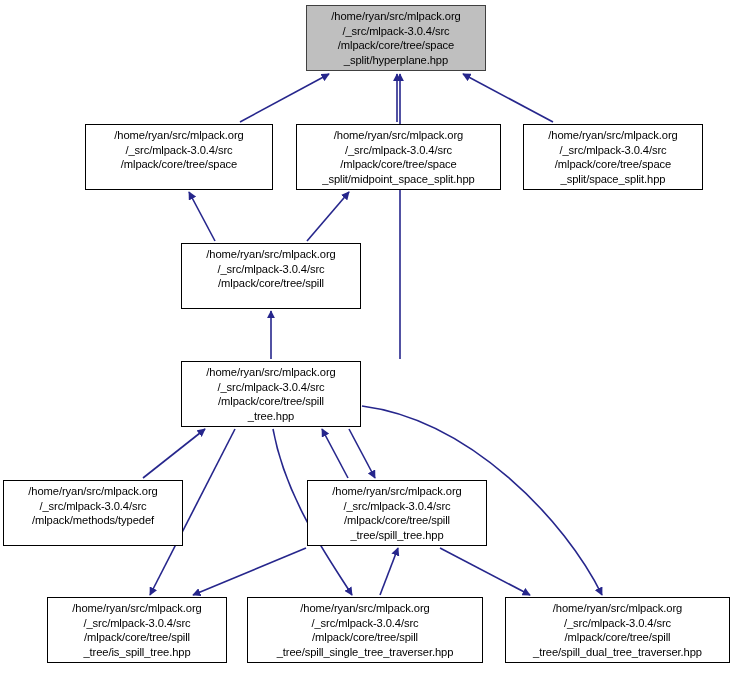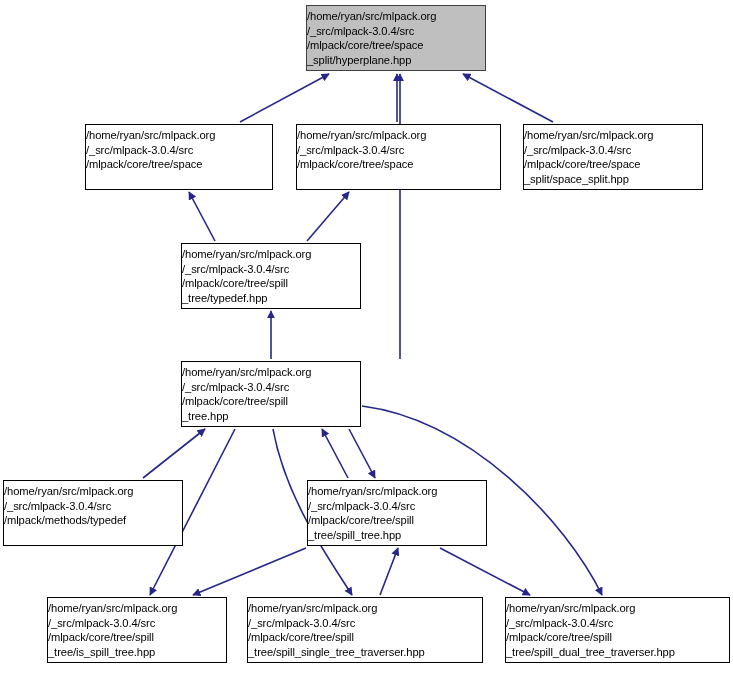--- a/index.html
+++ b/index.html
@@ -27,20 +27,21 @@
     pointer-events: none;
   }
   .node {
     position: absolute;
     box-sizing: border-box;
     border: 1px solid #000000;
     background: #ffffff;
     color: #000000;
     font-size: 11.2px;
     line-height: 14.6px;
+    text-align: center;
     padding-top: 3px;
     white-space: pre;
     letter-spacing: -0.1px;
     z-index: 2;
   }
   .node.highlight {
     background: #bfbfbf;
     border: 1px solid #404040;
   }
   .node .line {
@@ -90,23 +91,23 @@
 
       <path d="M 380,595 L 398,548"></path>
 
       <path d="M 440,548 L 530,595"></path>
     </g>
   </svg>
 
   <div id="nodes-layer">
       <div class="node highlight" style="left: 306px; top: 5px; width: 180px; height: 66px;"><span class="line">/home/ryan/src/mlpack.org</span><span class="line">/_src/mlpack-3.0.4/src</span><span class="line">/mlpack/core/tree/space</span><span class="line">_split/hyperplane.hpp</span></div>
       <div class="node" style="left: 85px; top: 124px; width: 188px; height: 66px;"><span class="line">/home/ryan/src/mlpack.org</span><span class="line">/_src/mlpack-3.0.4/src</span><span class="line">/mlpack/core/tree/space</span></div>
-      <div class="node" style="left: 296px; top: 124px; width: 205px; height: 66px;"><span class="line">/home/ryan/src/mlpack.org</span><span class="line">/_src/mlpack-3.0.4/src</span><span class="line">/mlpack/core/tree/space</span></div>
+      <div class="node" style="left: 296px; top: 124px; width: 205px; height: 66px;"><span class="line">/home/ryan/src/mlpack.org</span><span class="line">/_src/mlpack-3.0.4/src</span><span class="line">/mlpack/core/tree/space</span><span class="line">_split/midpoint_space_split.hpp</span></div>
       <div class="node" style="left: 523px; top: 124px; width: 180px; height: 66px;"><span class="line">/home/ryan/src/mlpack.org</span><span class="line">/_src/mlpack-3.0.4/src</span><span class="line">/mlpack/core/tree/space</span><span class="line">_split/space_split.hpp</span></div>
-      <div class="node" style="left: 181px; top: 243px; width: 180px; height: 66px;"><span class="line">/home/ryan/src/mlpack.org</span><span class="line">/_src/mlpack-3.0.4/src</span><span class="line">/mlpack/core/tree/spill</span><span class="line">_tree/typedef.hpp</span></div>
+      <div class="node" style="left: 181px; top: 243px; width: 180px; height: 66px;"><span class="line">/home/ryan/src/mlpack.org</span><span class="line">/_src/mlpack-3.0.4/src</span><span class="line">/mlpack/core/tree/spill</span></div>
       <div class="node" style="left: 181px; top: 361px; width: 180px; height: 66px;"><span class="line">/home/ryan/src/mlpack.org</span><span class="line">/_src/mlpack-3.0.4/src</span><span class="line">/mlpack/core/tree/spill</span><span class="line">_tree.hpp</span></div>
       <div class="node" style="left: 3px; top: 480px; width: 180px; height: 66px;"><span class="line">/home/ryan/src/mlpack.org</span><span class="line">/_src/mlpack-3.0.4/src</span><span class="line">/mlpack/methods/typedef</span></div>
       <div class="node" style="left: 307px; top: 480px; width: 180px; height: 66px;"><span class="line">/home/ryan/src/mlpack.org</span><span class="line">/_src/mlpack-3.0.4/src</span><span class="line">/mlpack/core/tree/spill</span><span class="line">_tree/spill_tree.hpp</span></div>
       <div class="node" style="left: 47px; top: 597px; width: 180px; height: 66px;"><span class="line">/home/ryan/src/mlpack.org</span><span class="line">/_src/mlpack-3.0.4/src</span><span class="line">/mlpack/core/tree/spill</span><span class="line">_tree/is_spill_tree.hpp</span></div>
       <div class="node" style="left: 247px; top: 597px; width: 236px; height: 66px;"><span class="line">/home/ryan/src/mlpack.org</span><span class="line">/_src/mlpack-3.0.4/src</span><span class="line">/mlpack/core/tree/spill</span><span class="line">_tree/spill_single_tree_traverser.hpp</span></div>
       <div class="node" style="left: 505px; top: 597px; width: 225px; height: 66px;"><span class="line">/home/ryan/src/mlpack.org</span><span class="line">/_src/mlpack-3.0.4/src</span><span class="line">/mlpack/core/tree/spill</span><span class="line">_tree/spill_dual_tree_traverser.hpp</span></div>
     </div>
 
 </div>
 

